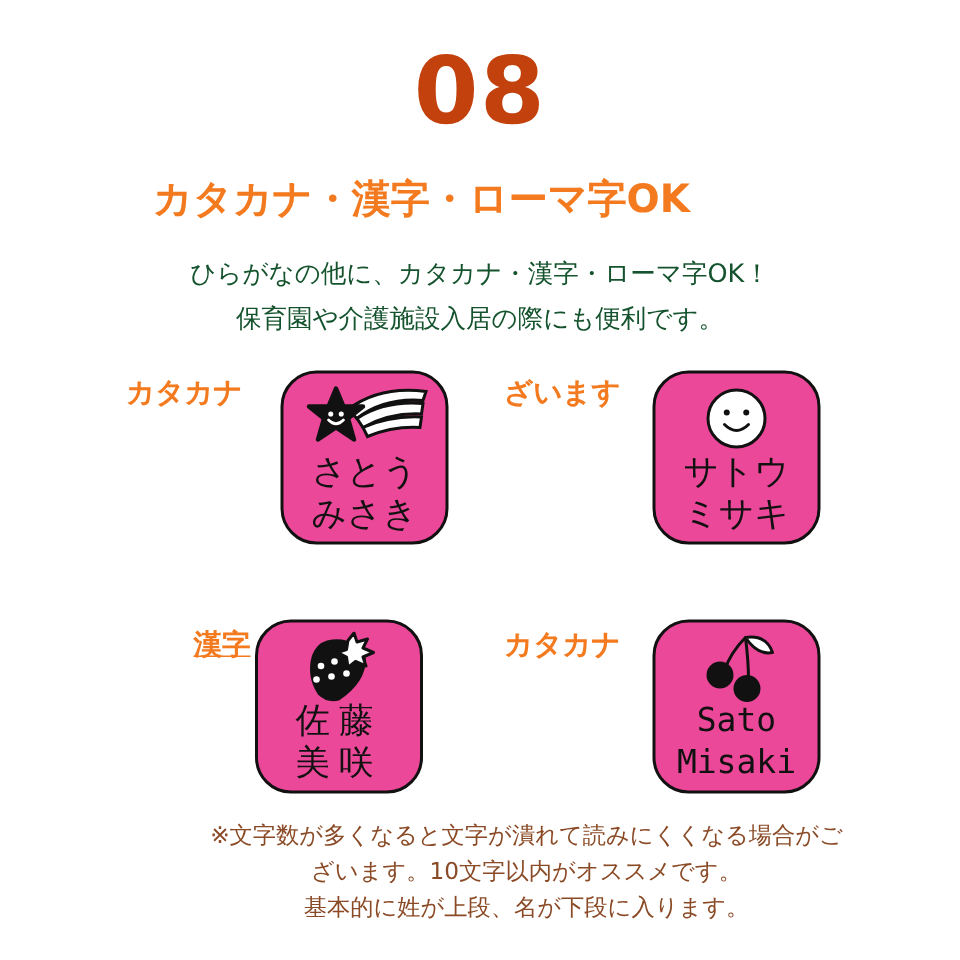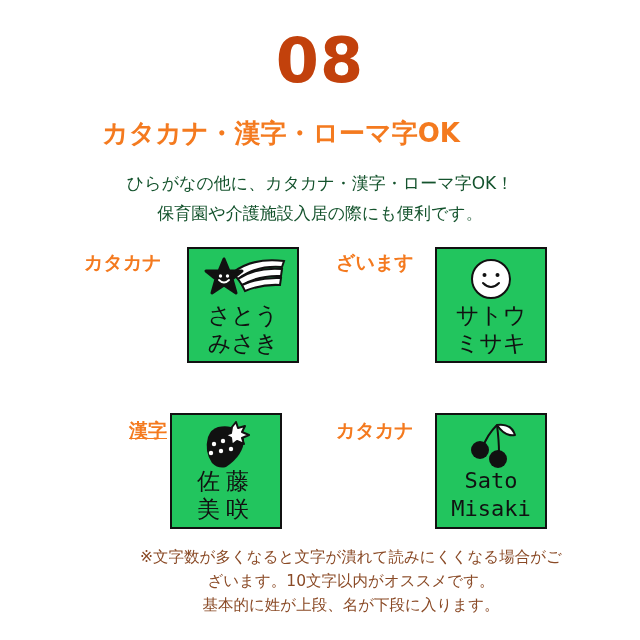--- a/index.html
+++ b/index.html
@@ -56,23 +56,23 @@
       font-weight: bold;
       color: #f47a1f;
       line-height: 1;
       white-space: nowrap;
     }
     .stamp {
       position: absolute;
       width: 112px;
       height: 116px;
       border: 2px solid #111;
-      border-radius: 0;
+      border-radius: 24px;
       box-sizing: border-box;
-      background: #22c55e;
+      background: #ec4899;
     }
     .stamp .icon {
       position: absolute;
       left: 0;
       top: 6px;
       width: 100%;
       height: 46px;
       display: flex;
       justify-content: center;
     }

